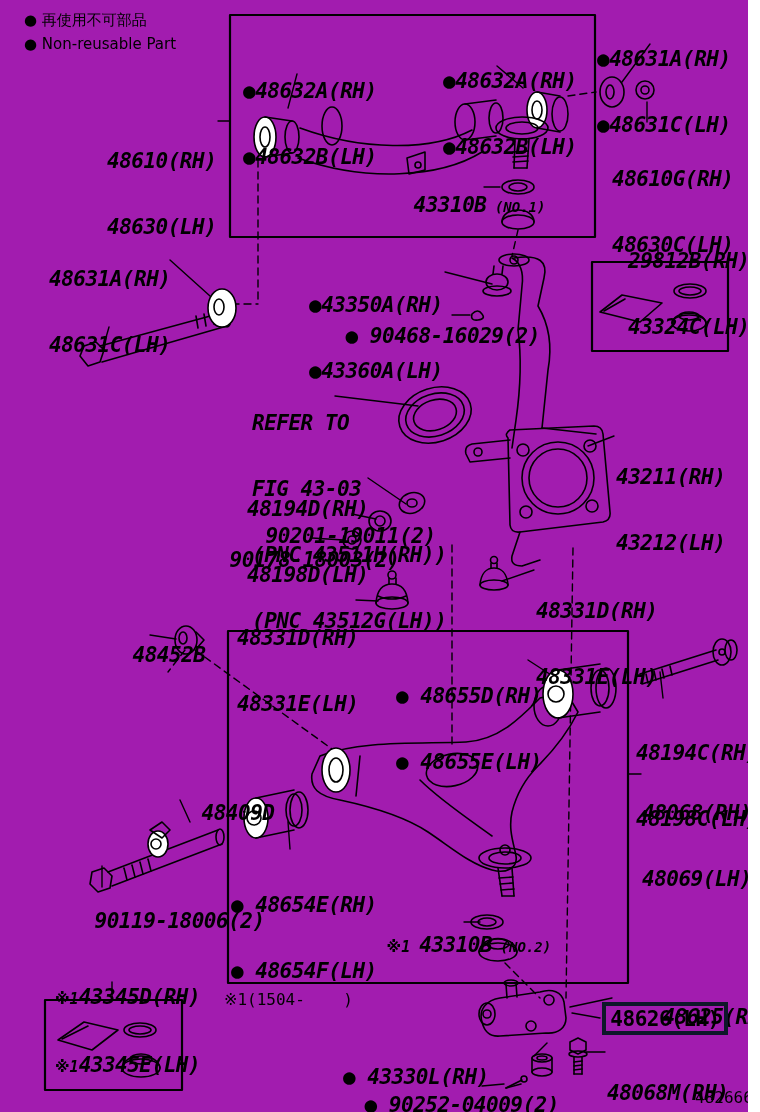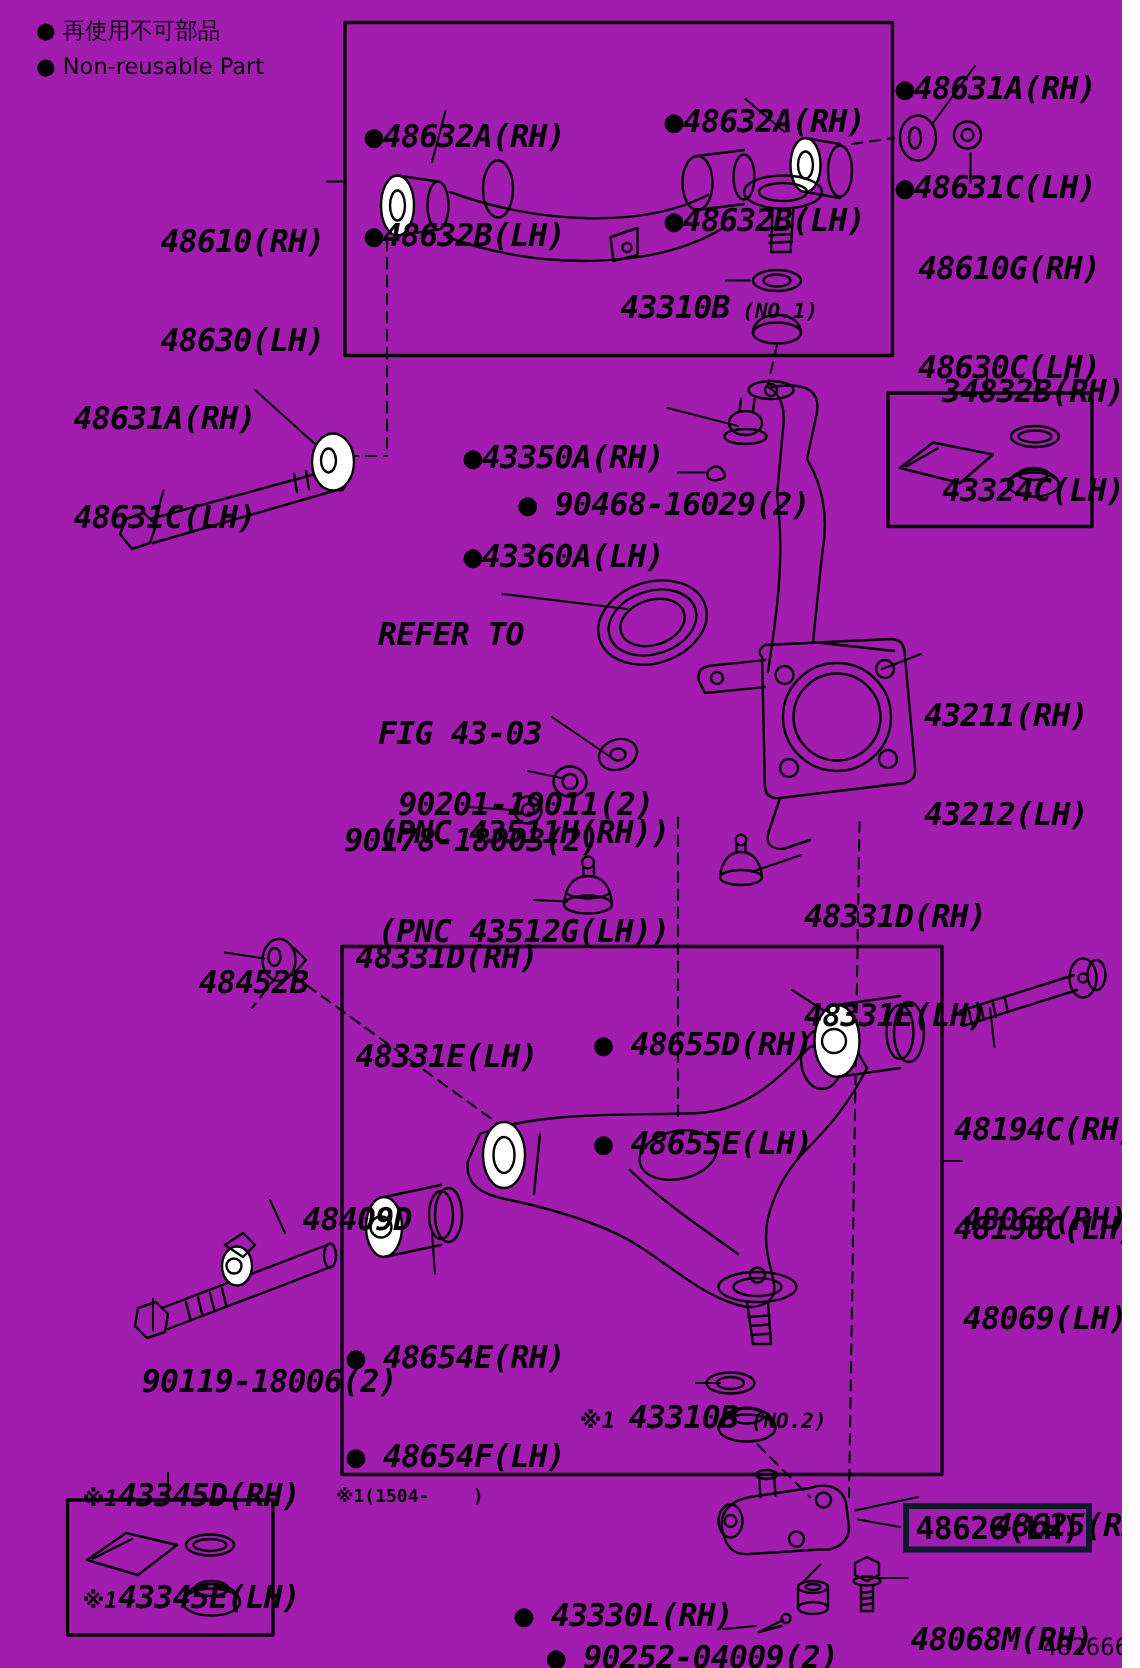--- a/index.html
+++ b/index.html
@@ -6,21 +6,21 @@
   #canvas{position:relative;width:748px;height:1112px;background:#a21caf;overflow:hidden;
           font-family:"DejaVu Sans Mono","DejaVu Sans",monospace;}
   #art{position:absolute;left:0;top:0;}
   .lbl{position:absolute;font-weight:bold;font-size:21px;letter-spacing:-0.5px;
        line-height:22px;color:#000;white-space:pre;font-style:italic;}
   .lbl .ln{display:block;}
   .sub{font-size:14px;letter-spacing:0;}
   .marker{font-size:15px;letter-spacing:0;}
   .legend{position:absolute;font-family:"DejaVu Sans","Liberation Sans",sans-serif;
           font-size:15px;color:#000;white-space:pre;line-height:24px;}
-  .note{position:absolute;font-size:12px;font-weight:bold;letter-spacing:0;color:#000;white-space:pre;}
+  .note{position:absolute;font-size:16px;font-weight:normal;letter-spacing:0;color:#000;white-space:pre;}
   .code{position:absolute;font-size:16px;font-weight:normal;color:#000;}
   .hlbox{position:absolute;left:602px;top:1002px;width:118px;height:25px;
          border:4px solid #0f172a;display:flex;align-items:center;justify-content:center;
          background:transparent;}
   .hlbox span{font-weight:bold;font-size:21px;letter-spacing:-0.5px;color:#000;white-space:pre;}
 </style>
 </head>
 <body>
 
 <div id="canvas">
@@ -349,21 +349,21 @@
   <div class="lbl" style="left:365px;top:172px;">
     <span>43310B</span><span class="sub"> </span><span class="sub">(NO.1)</span>
   </div>
 
   <div class="lbl" style="left:612px;top:124px;">
     <span class="ln">48610G(RH)</span>
     <span class="ln">48630C(LH)</span>
   </div>
 
   <div class="lbl" style="left:628px;top:206px;">
-    <span class="ln">34832B(RH)</span>
+    <span class="ln">29812B(RH)</span>
     <span class="ln">43324C(LH)</span>
   </div>
 
   <div class="lbl" style="left:49px;top:224px;">
     <span class="ln">48631A(RH)</span>
     <span class="ln">48631C(LH)</span>
   </div>
 
   <div class="lbl" style="left:309px;top:250px;">
     <span class="ln">●43350A(RH)</span>
@@ -380,20 +380,24 @@
     <span class="ln">FIG 43-03</span>
     <span class="ln">(PNC 43511H(RH))</span>
     <span class="ln">(PNC 43512G(LH))</span>
   </div>
 
   <div class="lbl" style="left:616px;top:422px;">
     <span class="ln">43211(RH)</span>
     <span class="ln">43212(LH)</span>
   </div>
 
+  <div class="lbl" style="left:247px;top:454px;">
+    <span class="ln">48194D(RH)</span>
+    <span class="ln">48198D(LH)</span>
+  </div>
 
   <div class="lbl" style="left:217px;top:503px;">
     <span>90201-19011(2)</span>
   </div>
 
   <div class="lbl" style="left:181px;top:527px;">
     <span>90178-18003(2)</span>
   </div>
 
   <div class="lbl" style="left:237px;top:583px;">

